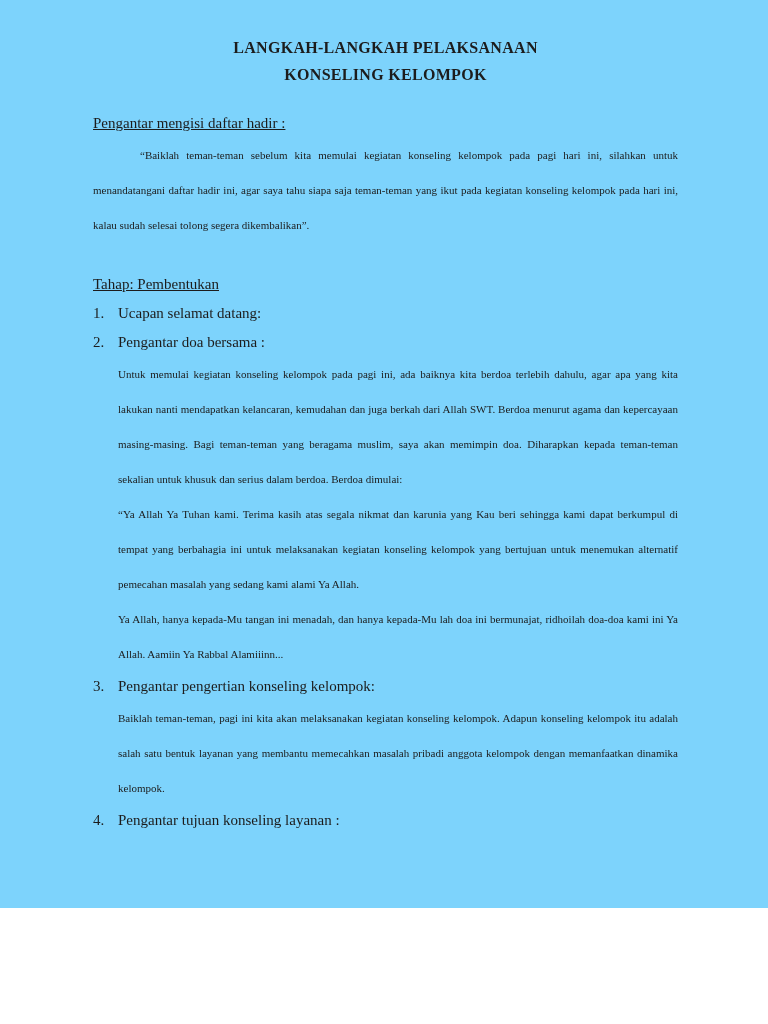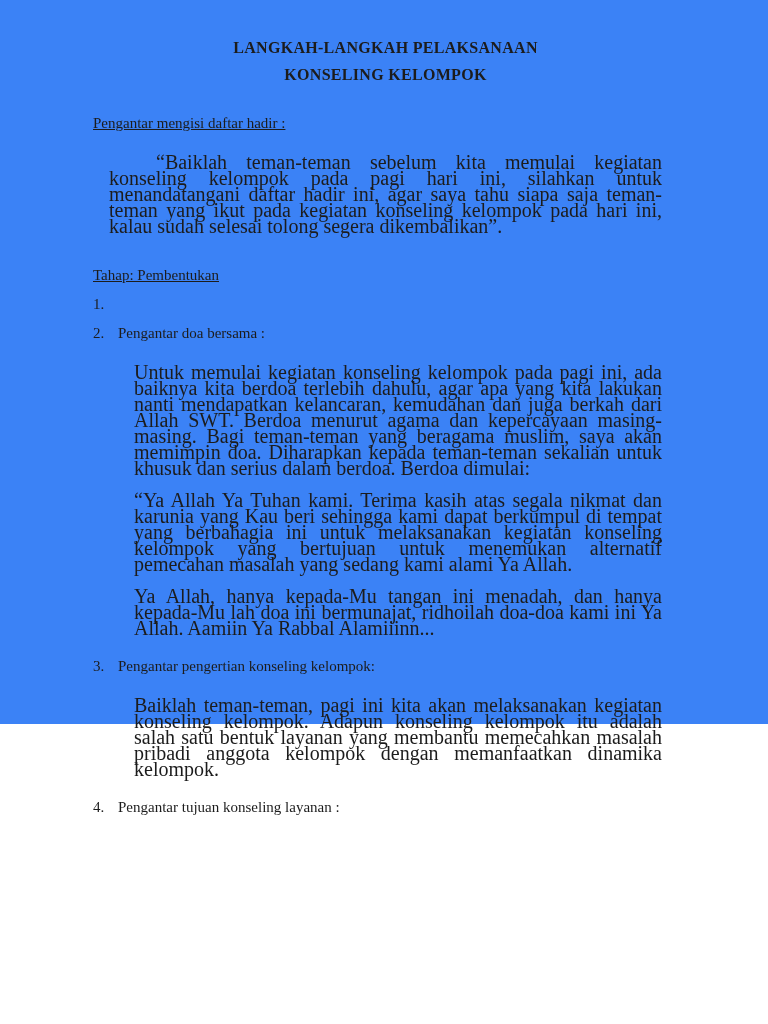--- a/index.html
+++ b/index.html
@@ -10,44 +10,44 @@
   body {
     width: 768px;
     height: 1024px;
     overflow: hidden;
     font-family: "Liberation Serif", "DejaVu Serif", serif;
     color: #1c1c1c;
   }
   .page {
     box-sizing: border-box;
     width: 768px;
-    height: 724px;
+    height: 908px;
     padding: 34px 90px 0 93px;
-    background: #3b82f6;
+    background: #7dd3fc;
   }
   .doc-title {
     text-align: center;
     font-weight: bold;
     font-size: 16px;
     line-height: 27px;
     letter-spacing: 0.3px;
   }
   .section-label {
     font-size: 15px;
     line-height: 29px;
     text-decoration: underline;
   }
   .intro-label {
     margin-top: 21px;
   }
   .para {
-    font-size: 20px;
-    line-height: 16px;
+    font-size: 11px;
+    line-height: 35px;
     text-align: justify;
-    margin: 16px;
+    margin: 0;
   }
   .indent-first {
     text-indent: 47px;
   }
   .stage-label {
     margin-top: 27px;
   }
   .numbered-list {
     margin: 0;
     padding: 0;
@@ -85,20 +85,21 @@
 
   <p class="para indent-first">“Baiklah teman-teman sebelum kita memulai kegiatan konseling kelompok pada pagi hari ini, silahkan untuk menandatangani daftar hadir ini, agar saya tahu siapa saja teman-teman yang ikut pada kegiatan konseling kelompok pada hari ini, kalau sudah selesai tolong segera dikembalikan”.</p>
 
   <div class="section-label stage-label">Tahap: Pembentukan</div>
 
   <div class="numbered-list">
 
     <div class="list-item">
       <div class="item-number">1.</div>
       <div class="item-body">
+        <div class="item-heading">Ucapan selamat datang:</div>
       </div>
     </div>
 
     <div class="list-item">
       <div class="item-number">2.</div>
       <div class="item-body">
         <div class="item-heading">Pengantar doa bersama :</div>
         <p class="para">Untuk memulai kegiatan konseling kelompok pada pagi ini, ada baiknya kita berdoa terlebih dahulu, agar apa yang kita lakukan nanti mendapatkan kelancaran, kemudahan dan juga berkah dari Allah SWT. Berdoa menurut agama dan kepercayaan masing-masing. Bagi teman-teman yang beragama muslim, saya akan memimpin doa. Diharapkan kepada teman-teman sekalian untuk khusuk dan serius dalam berdoa. Berdoa dimulai:</p>
         <p class="para">“Ya Allah Ya Tuhan kami. Terima kasih atas segala nikmat dan karunia yang Kau beri sehingga kami dapat berkumpul di tempat yang berbahagia ini untuk melaksanakan kegiatan konseling kelompok yang bertujuan untuk menemukan alternatif pemecahan masalah yang sedang kami alami Ya Allah.</p>
         <p class="para">Ya Allah, hanya kepada-Mu tangan ini menadah, dan hanya kepada-Mu lah doa ini bermunajat, ridhoilah doa-doa kami ini Ya Allah. Aamiin Ya Rabbal Alamiiinn...</p>

